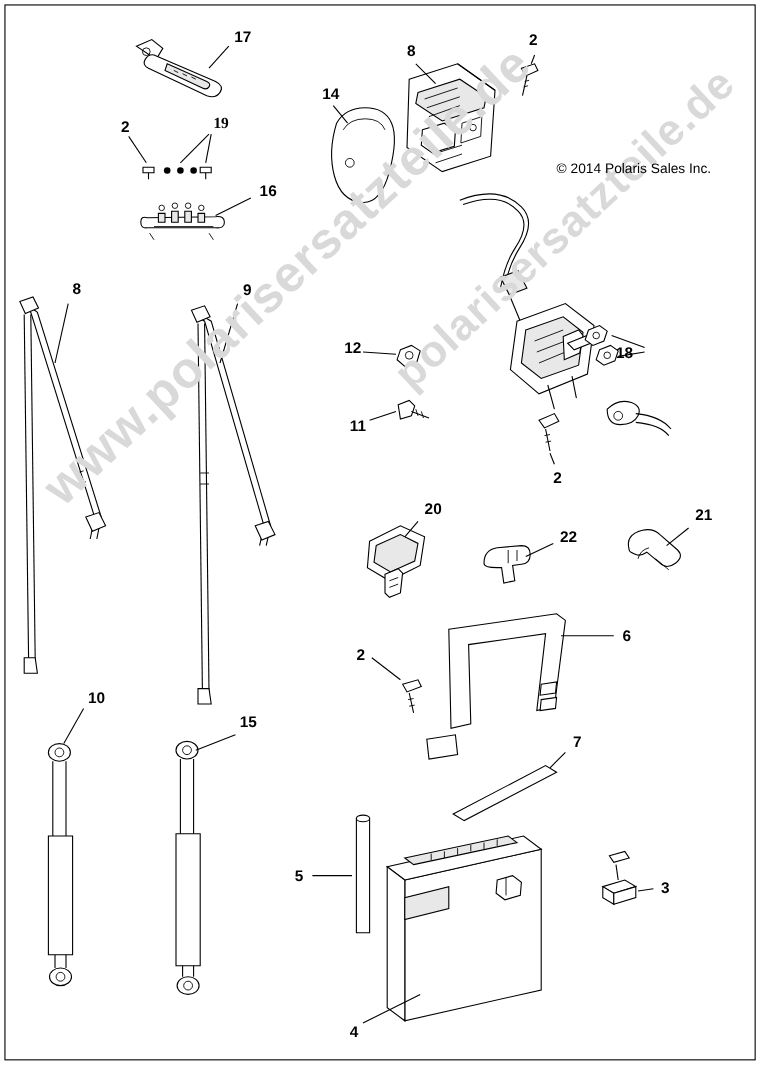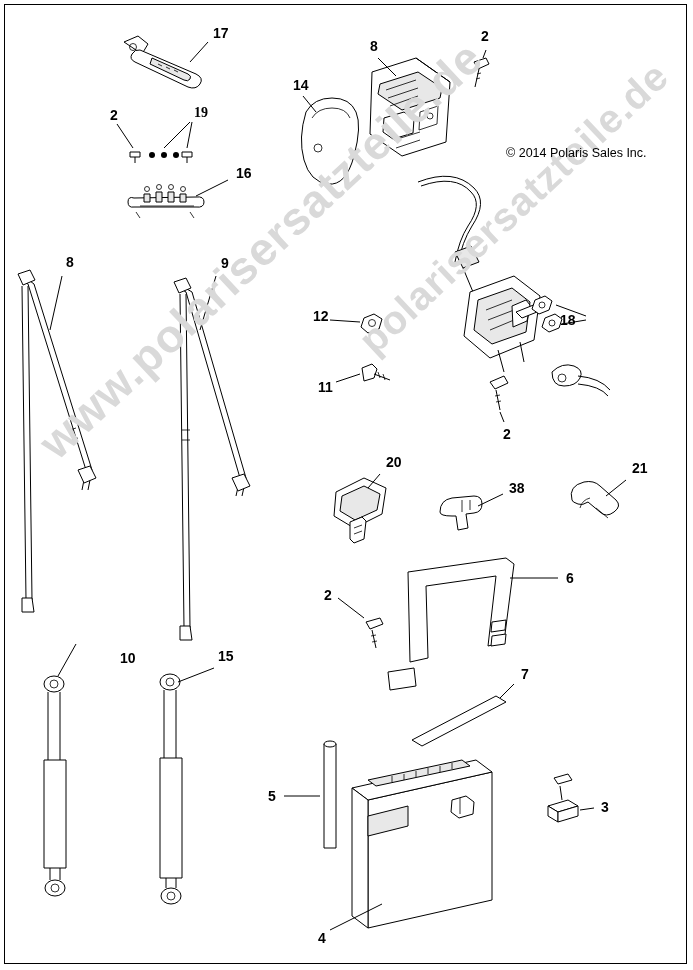--- a/index.html
+++ b/index.html
@@ -351,23 +351,23 @@
   <div class="callout" style="left:194px; top:106px;font-family:Liberation Serif, serif;">19</div>
   <div class="callout" style="left:236px; top:166px;">16</div>
   <div class="callout" style="left:66px;  top:255px;">8</div>
   <div class="callout" style="left:221px; top:256px;">9</div>
   <div class="callout" style="left:313px; top:309px;text-align:center;">12</div>
   <div class="callout" style="left:560px; top:313px;">18</div>
   <div class="callout" style="left:318px; top:380px;">11</div>
   <div class="callout" style="left:503px; top:427px;">2</div>
   <div class="callout" style="left:386px; top:455px;">20</div>
   <div class="callout" style="left:632px; top:461px;text-align:right;">21</div>
-  <div class="callout" style="left:509px; top:481px;">38</div>
+  <div class="callout" style="left:509px; top:481px;">22</div>
   <div class="callout" style="left:566px; top:571px;">6</div>
   <div class="callout" style="left:324px; top:588px;">2</div>
-  <div class="callout" style="left:80px;  top:651px;margin-left:40px;">10</div>
+  <div class="callout" style="left:80px;  top:627px;">10</div>
   <div class="callout" style="left:218px; top:649px;">15</div>
   <div class="callout" style="left:521px; top:667px;">7</div>
   <div class="callout" style="left:268px; top:789px;">5</div>
   <div class="callout" style="left:601px; top:800px;">3</div>
   <div class="callout" style="left:318px; top:931px;">4</div>
 
 </div>
 
 </body></html>

